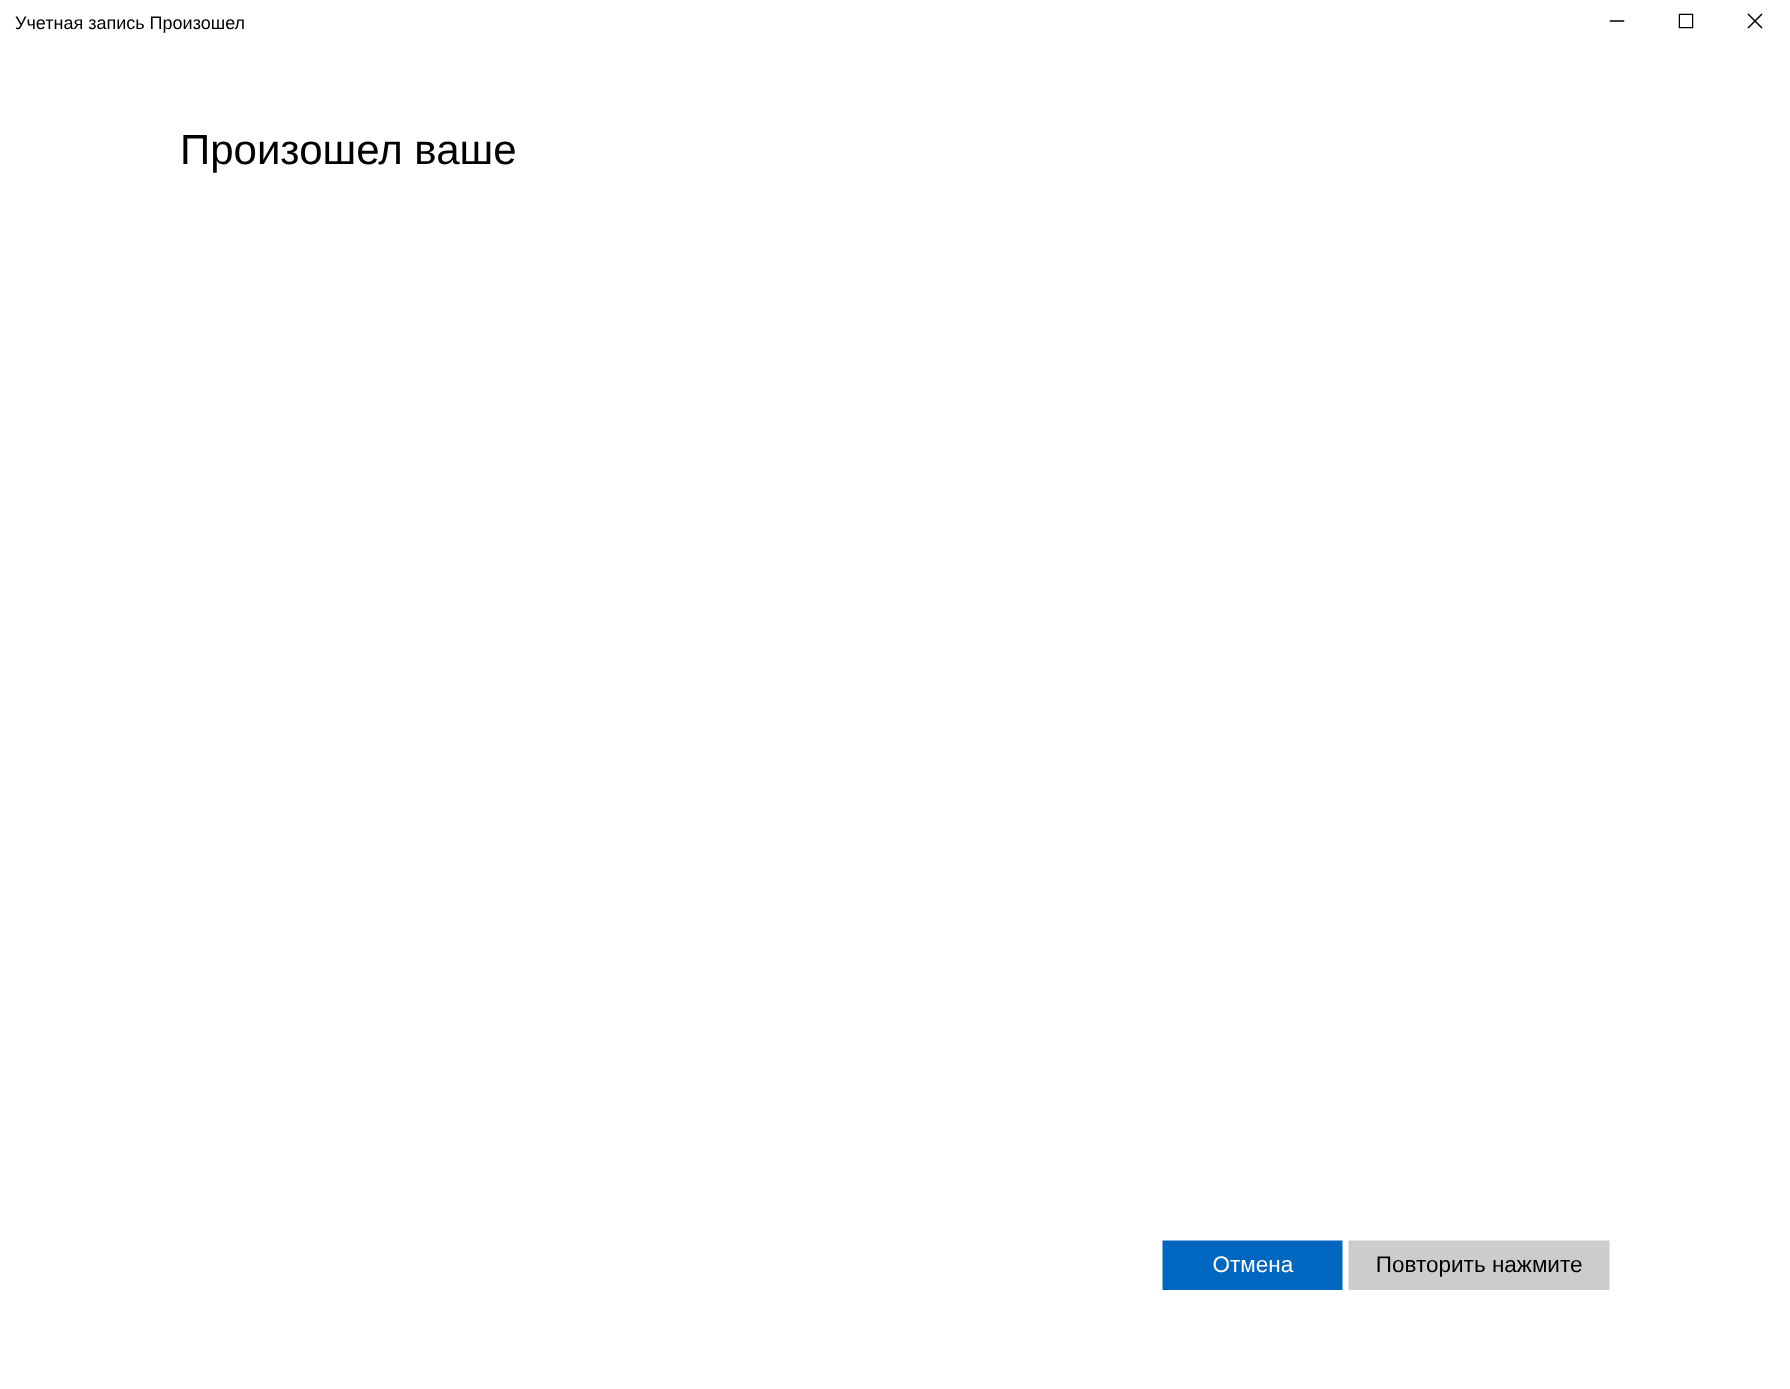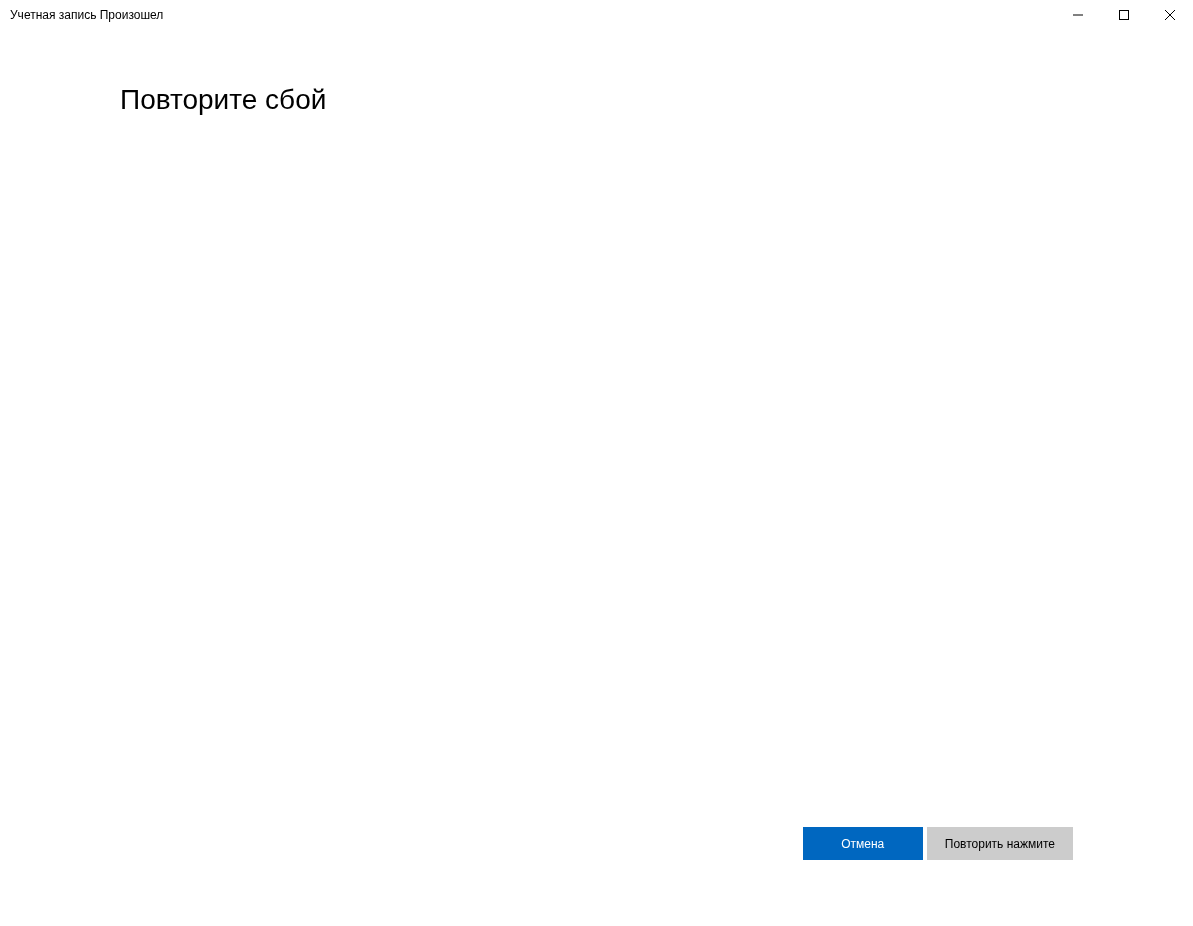--- a/index.html
+++ b/index.html
@@ -62,21 +62,21 @@
       position: absolute;
       bottom: 66px;
       right: 120px;
       display: flex;
       gap: 4px;
     }
     .btn {
       min-width: 120px;
       height: 33px;
       padding: 0 18px;
-      font-size: 12px;
+      font-size: 15px;
       font-family: inherit;
       border: none;
       cursor: pointer;
       display: flex;
       align-items: center;
       justify-content: center;
     }
     .btn-primary {
       background: #0067c0;
       color: #ffffff;
@@ -111,19 +111,19 @@
         <svg viewBox="0 0 10 10">
             <line x1="0" y1="0" x2="10" y2="10" stroke="currentColor" stroke-width="1"></line>
             <line x1="10" y1="0" x2="0" y2="10" stroke="currentColor" stroke-width="1"></line>
           </svg>
       </span>
     </div>
   </div>
 </div>
 
 <div class="content">
-  <h1 class="heading">Повторите сбой</h1>
+  <h1 class="heading">Произошел ваше</h1>
 </div>
 
 <div class="footer">
   <button class="btn btn-primary">Отмена</button>
   <button class="btn btn-secondary">Повторить нажмите</button>
 </div>
 
 </body></html>

